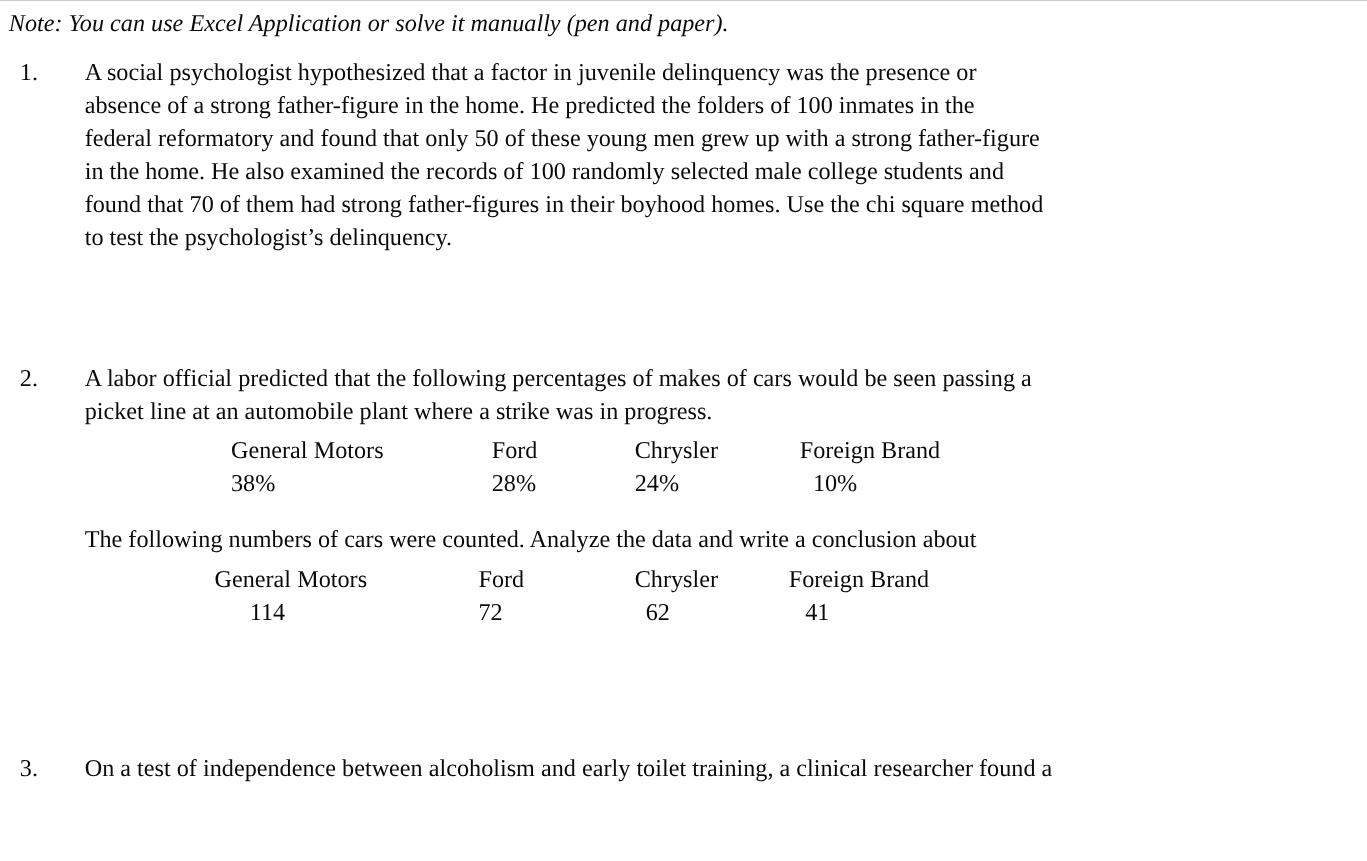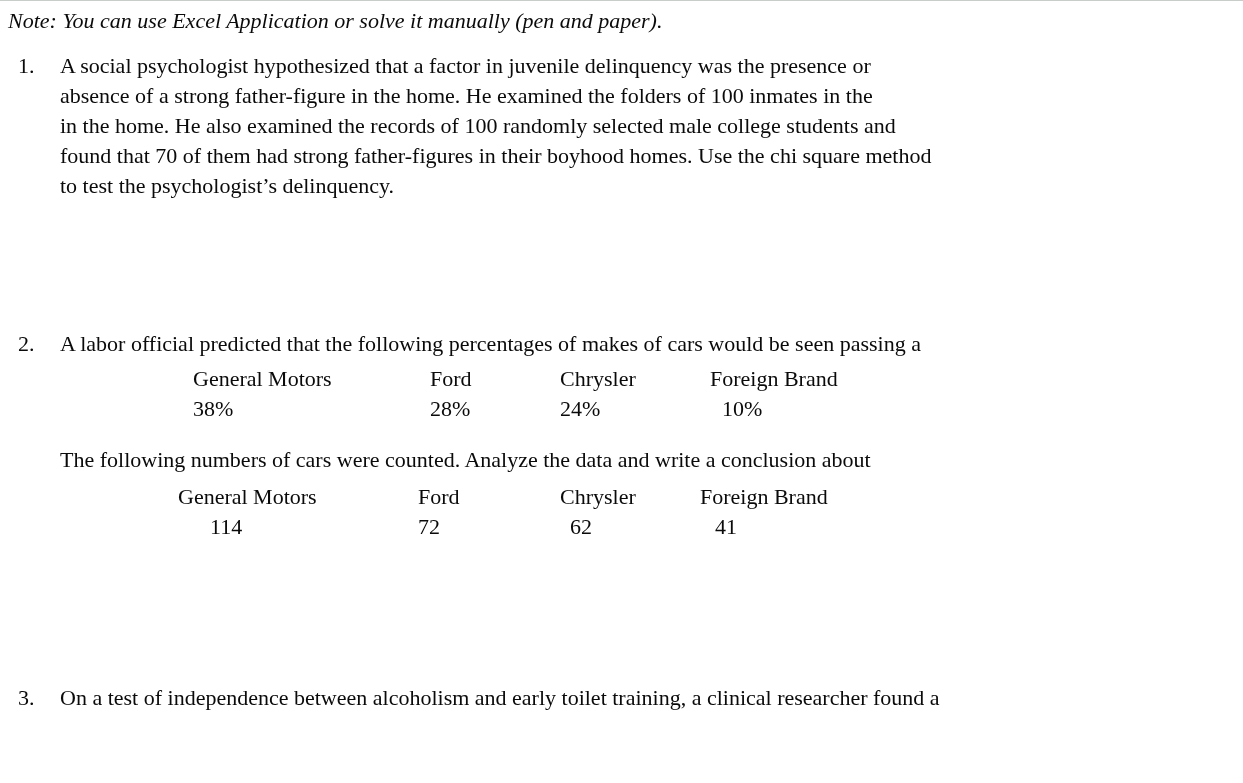--- a/index.html
+++ b/index.html
@@ -40,21 +40,21 @@
   }
   .p1 { top: 51px; }
   .p2 { top: 329px; }
   .p3 { top: 683px; }
   .pnum {
     position: absolute;
     left: 18px;
     top: 0;
   }
   .pbody {
-    margin-left: 60px;
+    margin-left: 77px;
     margin-right: 30px;
   }
   .tline, .pbody > div {
     white-space: nowrap;
   }
   .qtable { white-space: nowrap; }
   .t1 { margin-left: 133px; margin-top: 5px; }
   .t2 { margin-left: 118px; margin-top: 7px; }
   .trow { display: flex; }
   .t1 .c1 { width: 237px; }
@@ -80,32 +80,34 @@
 
 <div class="page">
   <div class="top-rule"></div>
 
   <div class="note">Note: You can use Excel Application or solve it manually (pen and paper).</div>
 
   <div class="problem p1">
     <span class="pnum">1.</span>
     <div class="pbody">
         <div class="tline">A social psychologist hypothesized that a factor in juvenile delinquency was the presence or</div>
-        <div class="tline">absence of a strong father-figure in the home. He examined the folders of 100 inmates in the</div>
+        <div class="tline">absence of a strong father-figure in the home. He predicted the folders of 100 inmates in the</div>
+        <div class="tline">federal reformatory and found that only 50 of these young men grew up with a strong father-figure</div>
         <div class="tline">in the home. He also examined the records of 100 randomly selected male college students and</div>
         <div class="tline">found that 70 of them had strong father-figures in their boyhood homes. Use the chi square method</div>
         <div class="tline">to test the psychologist’s delinquency.</div>
       </div>
   </div>
 
   <div class="problem p2">
     <span class="pnum">2.</span>
     <div class="pbody">
       <div>
           <div class="tline">A labor official predicted that the following percentages of makes of cars would be seen passing a</div>
+          <div class="tline">picket line at an automobile plant where a strike was in progress.</div>
         </div>
 
       <div class="qtable t1">
         <div class="trow hdrs">
           <span class="c1">General Motors</span>
           <span class="c2">Ford</span>
           <span class="c3">Chrysler</span>
           <span class="c4">Foreign Brand</span>
         </div>
         <div class="trow vals">

